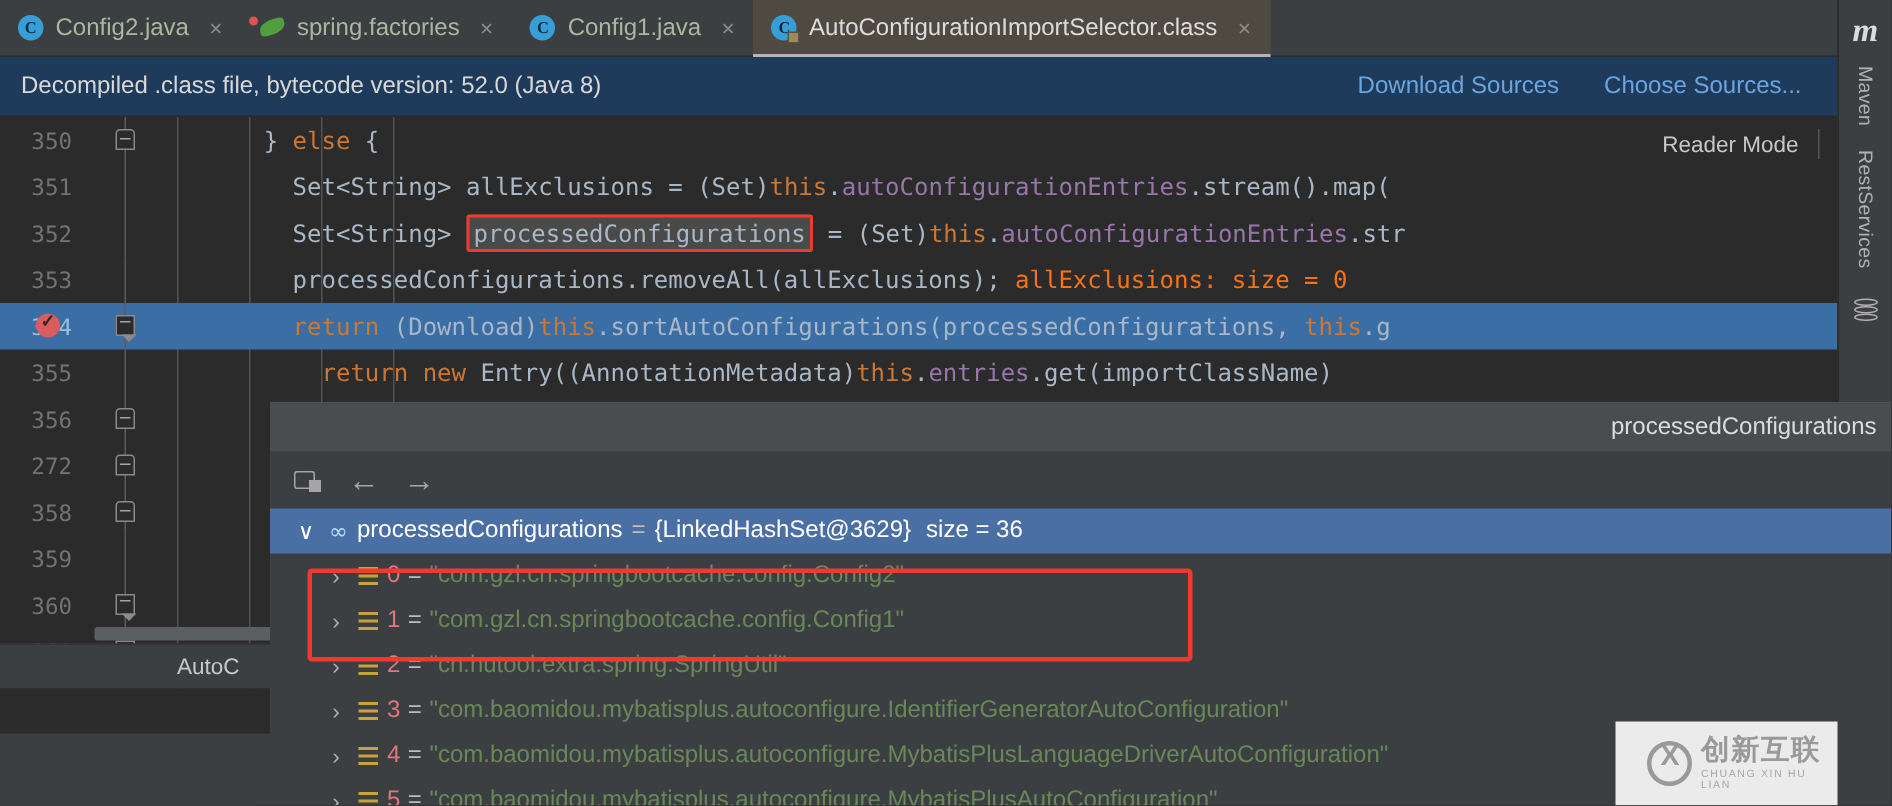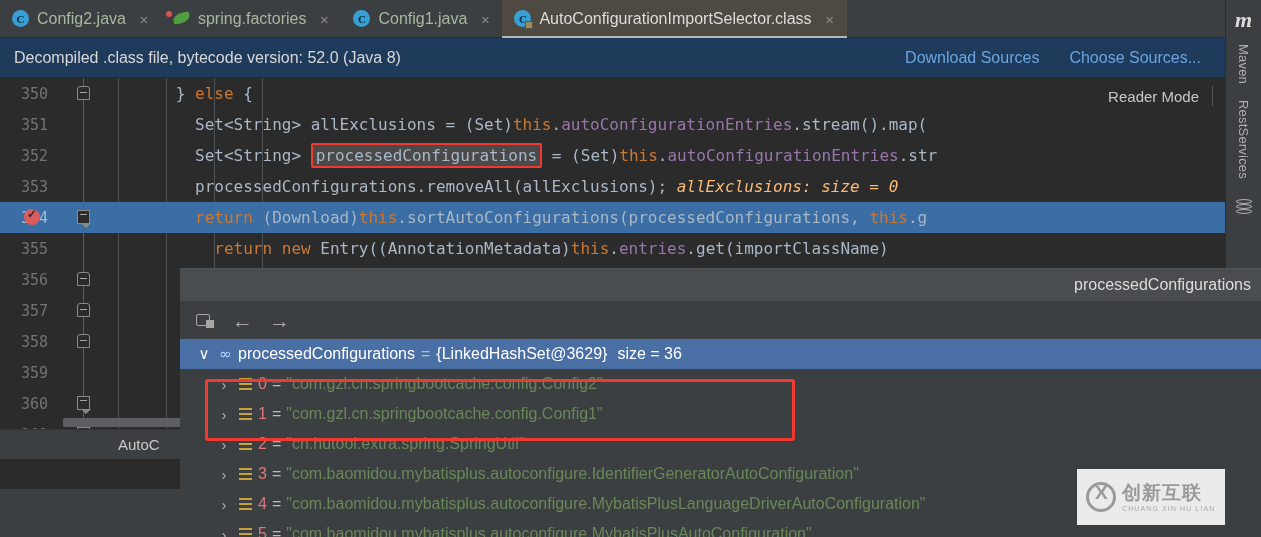--- a/index.html
+++ b/index.html
@@ -159,21 +159,21 @@
   }
   .code {
     font-family: "DejaVu Sans Mono", monospace;
     font-size: 16px;
     color: #a9b7c6;
     letter-spacing: 0px;
     position: relative;
   }
   .kw { color: #cc7832; }
   .fld { color: #9876aa; }
-  .cmt { color: #fdba74; font-style: italic; }
+  .cmt { color: #f97316; }
   .pnt { color: #a9b7c6; }
   .row.current .code { color: #dcdcdc; }
   .hl-box {
     border: 2px solid #f03a2f;
     border-radius: 2px;
     padding: 1px 3px;
     background: #4a4a4a;
     position: relative;
   }
 
@@ -315,25 +315,25 @@
   .db-icon span {
     position: absolute; left: 0; width: 16px; height: 5px;
     border: 1.4px solid #b0b0b0; border-radius: 50%;
   }
   .db-icon span:nth-child(1){ top: 0; }
   .db-icon span:nth-child(2){ top: 5px; }
   .db-icon span:nth-child(3){ top: 10px; }
 
   
   .watermark {
-    position: absolute; right: 36px; bottom: 12px;
+    position: absolute; right: 36px; bottom: 0;
     width: 148px; height: 56px;
     background: #ebebeb;
     display: flex; align-items: center; gap: 6px;
-    padding-left: 9px;
+    padding-left: 21px;
     z-index: 30;
   }
   .wm-logo {
     width: 30px; height: 30px; border-radius: 50%;
     border: 3px solid #9a9a9a;
     position: relative; flex: 0 0 30px;
   }
   .wm-logo::after {
     content: "X";
     position: absolute; left: 6px; top: -3px;
@@ -467,21 +467,21 @@
       <div class="row">
         <span class="lineno">356</span>
         <span class="gutter">
           <span class="fold-line"></span>
             <span class="fold-mark top"></span>
         </span>
         <span class="code"></span>
       </div>
 
       <div class="row">
-        <span class="lineno">357</span>
+        <span class="lineno">272</span>
         <span class="gutter">
           <span class="fold-line"></span>
             <span class="fold-mark top"></span>
         </span>
         <span class="code"></span>
       </div>
 
       <div class="row">
         <span class="lineno">358</span>
         <span class="gutter">

